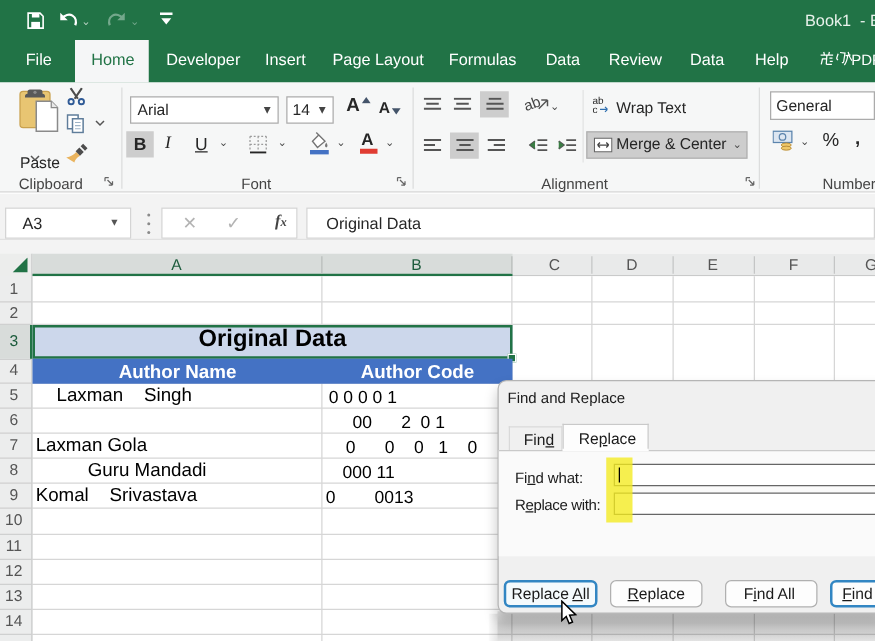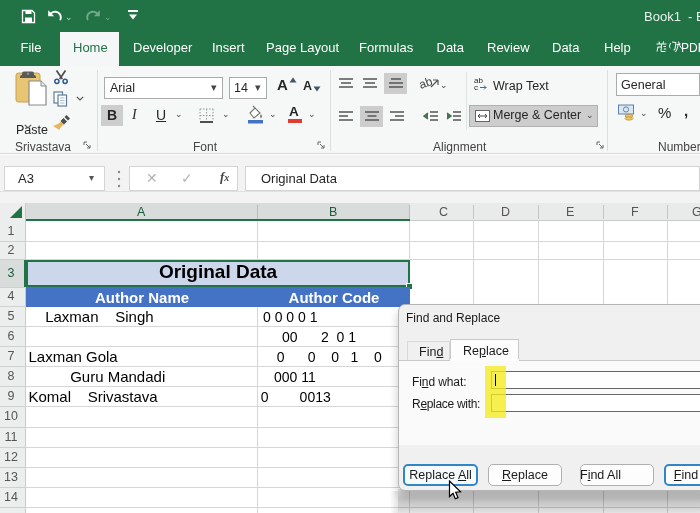--- a/index.html
+++ b/index.html
@@ -59,21 +59,21 @@
       <path d="M14.5 2 L13.5 5 Q13 6.5 14.5 7 M16 1 L20 1.5 L19 8 Q18.8 9.5 17.5 9 M20.5 3.5 L24.5 3 M22.5 0.5 Q23.5 5 25.5 7.5 M22.3 3.2 Q21.5 8.5 19.5 11" stroke="#fff" stroke-width="1" fill="none"></path>
     </svg>
     <div class="abs tabt" style="left:681px;top:41px;color:#fff;font-size:12px;">PDF</div>
 
   <div class="abs" style="left:0;top:66px;width:700px;height:88px;background:#f6f7f7;border-bottom:1px solid #d7d8d8;"></div>
 
   <div class="abs" style="left:97px;top:70px;width:1px;height:81px;background:#dcdddd;"></div>
   <div class="abs" style="left:330px;top:70px;width:1px;height:81px;background:#dcdddd;"></div>
   <div class="abs" style="left:607px;top:70px;width:1px;height:81px;background:#dcdddd;"></div>
 
-  <div class="abs" style="left:15px;top:140px;width:70px;color:#444;font-size:12px;">Srivastava</div>
+  <div class="abs" style="left:15px;top:140px;width:70px;color:#444;font-size:12px;">Clipboard</div>
   <div class="abs" style="left:193px;top:140px;color:#444;font-size:12px;">Font</div>
   <div class="abs" style="left:433px;top:140px;color:#444;font-size:12px;">Alignment</div>
   <div class="abs" style="left:658px;top:140px;color:#444;font-size:12px;">Number</div>
 
   <svg class="abs" style="left:83px;top:141px;" width="9" height="9" viewBox="0 0 9 9">
       <path d="M1 1 H4 M1 1 V4 M3 3 L7 7 M7 7 H4 M7 7 V4" stroke="#666" stroke-width="1" fill="none"></path>
     </svg>
   <svg class="abs" style="left:317px;top:141px;" width="9" height="9" viewBox="0 0 9 9">
       <path d="M1 1 H4 M1 1 V4 M3 3 L7 7 M7 7 H4 M7 7 V4" stroke="#666" stroke-width="1" fill="none"></path>
     </svg>
@@ -357,21 +357,21 @@
 
   <div class="abs" style="left:484.5px;top:365.5px;width:21px;height:52px;background:rgba(244,234,30,0.78);"></div>
 
   <div class="abs" style="left:494.5px;top:374px;width:1.6px;height:12px;background:#000;"></div>
 
   <div class="abs" style="left:403px;top:464px;width:75px;height:22px;background:#f4fafd;border:2px solid #3286c3;border-radius:5px;"></div>
   <div class="abs" style="left:403px;top:468px;width:75px;text-align:center;color:#1a1a1a;font-size:12.5px;">Replace <span style="text-decoration:underline;">A</span>ll</div>
   <div class="abs" style="left:488px;top:464px;width:74px;height:22px;background:#fdfdfd;border:1px solid #b0b0b0;border-radius:5px;"></div>
   <div class="abs" style="left:488px;top:468px;width:74px;text-align:center;color:#1a1a1a;font-size:12.5px;"><span style="text-decoration:underline;">R</span>eplace</div>
   <div class="abs" style="left:580px;top:464px;width:74px;height:22px;background:#fdfdfd;border:1px solid #b0b0b0;border-radius:5px;"></div>
-  <div class="abs" style="left:580px;top:468px;width:84px;text-align:left;color:#1a1a1a;font-size:12.5px;">F<span style="text-decoration:underline;">i</span>nd All</div>
+  <div class="abs" style="left:580px;top:468px;width:56px;text-align:right;color:#1a1a1a;font-size:12.5px;">F<span style="text-decoration:underline;">i</span>nd All</div>
   <div class="abs" style="left:664px;top:464px;width:44px;height:22px;background:#fdfdfd;border:2px solid #3286c3;border-radius:5px;"></div>
   <div class="abs" style="left:666px;top:468px;width:40px;text-align:center;color:#1a1a1a;font-size:12.5px;"><span style="text-decoration:underline;">F</span>ind</div>
 
   <svg class="abs" style="left:448px;top:480px;" width="14" height="21" viewBox="0 0 14 21">
     <path d="M1.5 1 L1.5 16.5 L5 13.2 L7.3 18.8 L10 17.6 L7.7 12.2 L12.5 11.8 Z" fill="#fff" stroke="#000" stroke-width="1.2"></path>
   </svg>
 
 </div>
 
 </body></html>

